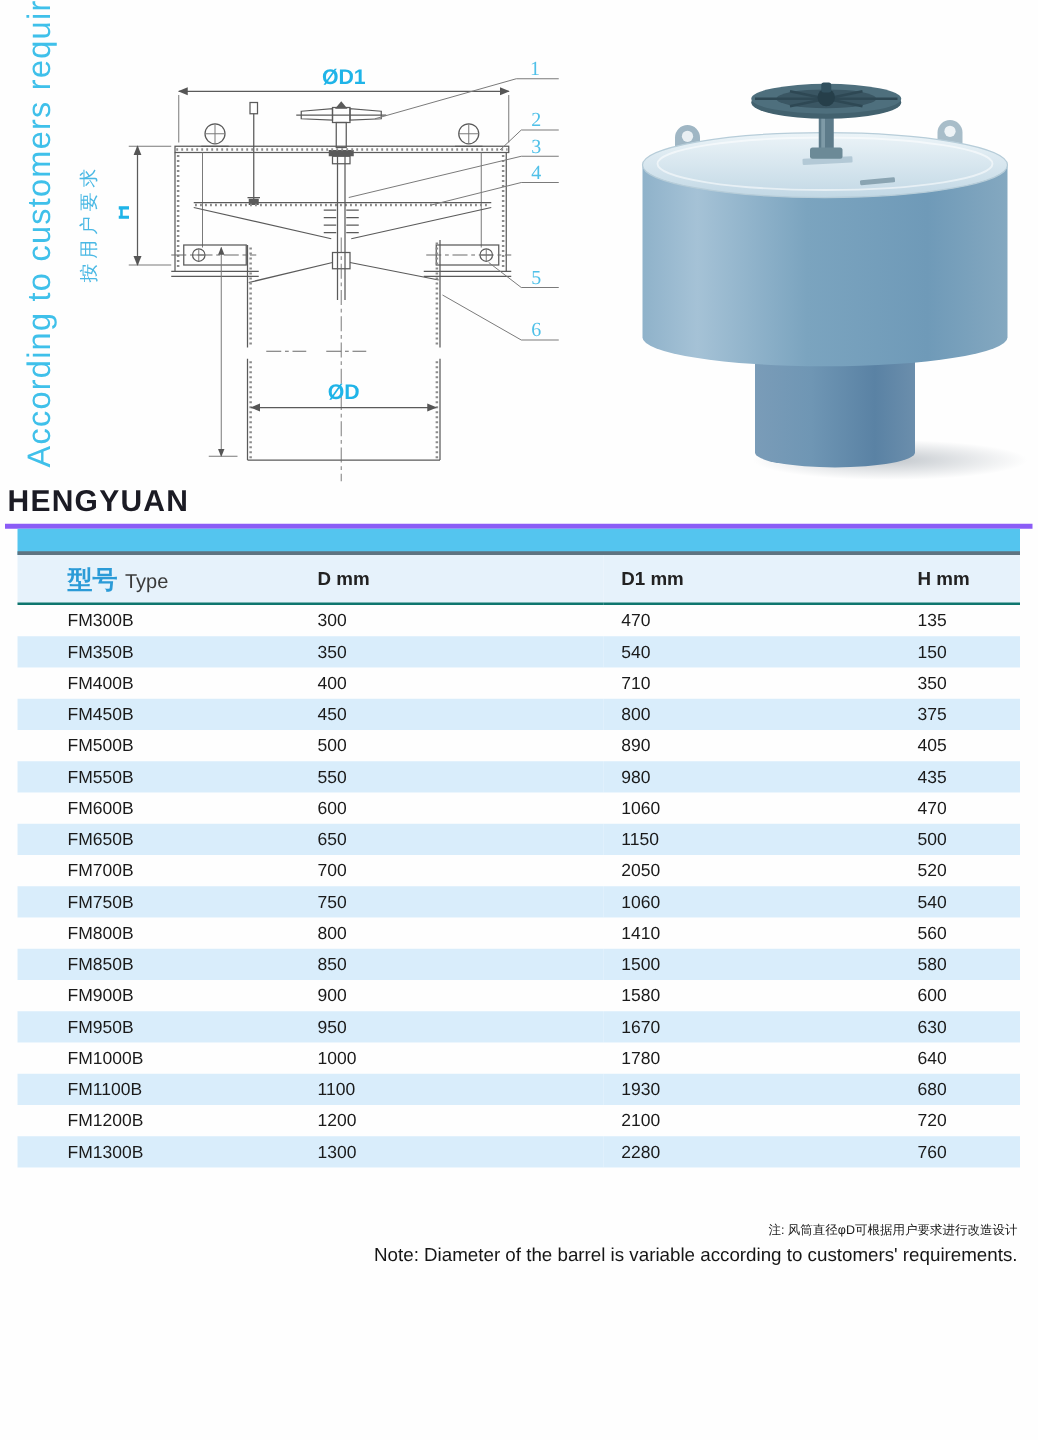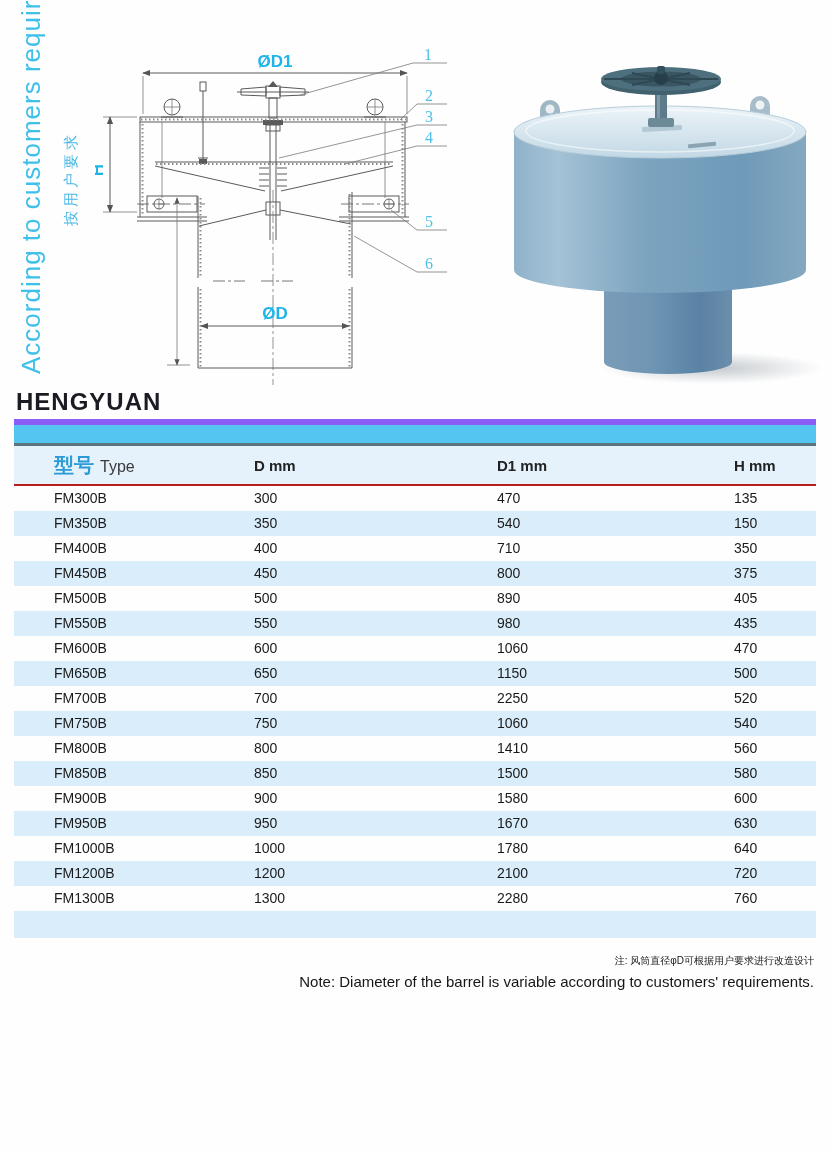--- a/index.html
+++ b/index.html
@@ -34,24 +34,24 @@
   .dwg-line{stroke:#5a5a5a;stroke-width:1;fill:none;}
   .dwg-thin{stroke:#7a7a7a;stroke-width:0.8;fill:none;}
   .dwg-dot{stroke:#8b8b8b;stroke-width:2;fill:none;stroke-dasharray:1.5,2.5;}
   .dwg-dashdot{stroke:#6a6a6a;stroke-width:0.9;fill:none;stroke-dasharray:12,3,3,3;}
   .dwg-fill{fill:#5a5a5a;stroke:none;}
   .cyan-label{fill:#1fb4e8;font-weight:bold;font-size:17px;font-family:"Liberation Sans",sans-serif;}
   .callout-num{fill:#4fc0e8;font-size:16px;font-family:"Liberation Serif",serif;}
 
   
   .brand{
-    margin:0 14px;padding:0 0 3px 2px;
+    margin:0 4px;padding:0 0 3px 2px;
     font-size:24px;font-weight:bold;letter-spacing:1px;
     color:#1b1b24;
-    border-bottom:6px solid #8b5cf6;
+    border-bottom:4px solid #8b5cf6;
   }
   .legend-box{
     margin:5px 14px 12px;background:#ececec;
     height:57px;display:flex;align-items:center;
   }
   .legend{margin:0 0 0 42px;font-size:14.5px;color:#2a2a2a;word-spacing:3px;}
 
   
   .cyan-band{
     margin:0 14px;height:18px;
@@ -60,21 +60,21 @@
   .spec-table{
     border-collapse:collapse;table-layout:fixed;
     width:802px;margin:0 14px;
   }
   .spec-table col.c1{width:226px}
   .spec-table col.c2{width:243px}
   .spec-table col.c3{width:237px}
   .spec-table col.c4{width:96px}
   .spec-table thead th{
     background:#e6f2fb;height:38px;
-    border-bottom:2px solid #b91c1c;
+    border-bottom:2px solid #0f766e;
     text-align:left;padding:0 0 0 14px;
     font-size:15px;font-weight:bold;color:#222;
     vertical-align:middle;
   }
   .spec-table thead th.col-type{padding-left:40px;}
   .hdr-cn{color:#2b9bd7;font-size:20px;font-weight:bold;margin-right:6px;}
   .hdr-en{color:#3a3a3a;font-size:16px;font-weight:normal;}
   .spec-table tbody td{
     height:25px;line-height:25px;padding:0 0 0 14px;
     font-size:14px;color:#1a1a1a;white-space:nowrap;
@@ -344,21 +344,21 @@
         </tr>
         <tr>
           <td>FM650B</td>
           <td>650</td>
           <td>1150</td>
           <td>500</td>
         </tr>
         <tr>
           <td>FM700B</td>
           <td>700</td>
-          <td>2250</td>
+          <td>2050</td>
           <td>520</td>
         </tr>
         <tr>
           <td>FM750B</td>
           <td>750</td>
           <td>1060</td>
           <td>540</td>
         </tr>
         <tr>
           <td>FM800B</td>
@@ -384,20 +384,26 @@
           <td>1670</td>
           <td>630</td>
         </tr>
         <tr>
           <td>FM1000B</td>
           <td>1000</td>
           <td>1780</td>
           <td>640</td>
         </tr>
         <tr>
+          <td>FM1100B</td>
+          <td>1100</td>
+          <td>1930</td>
+          <td>680</td>
+        </tr>
+        <tr>
           <td>FM1200B</td>
           <td>1200</td>
           <td>2100</td>
           <td>720</td>
         </tr>
         <tr>
           <td>FM1300B</td>
           <td>1300</td>
           <td>2280</td>
           <td>760</td>

